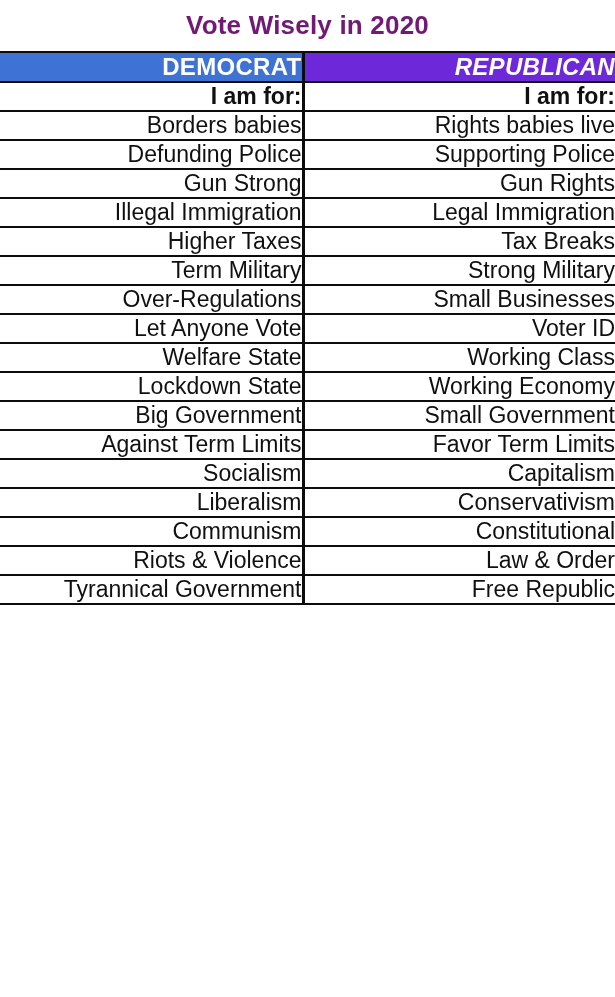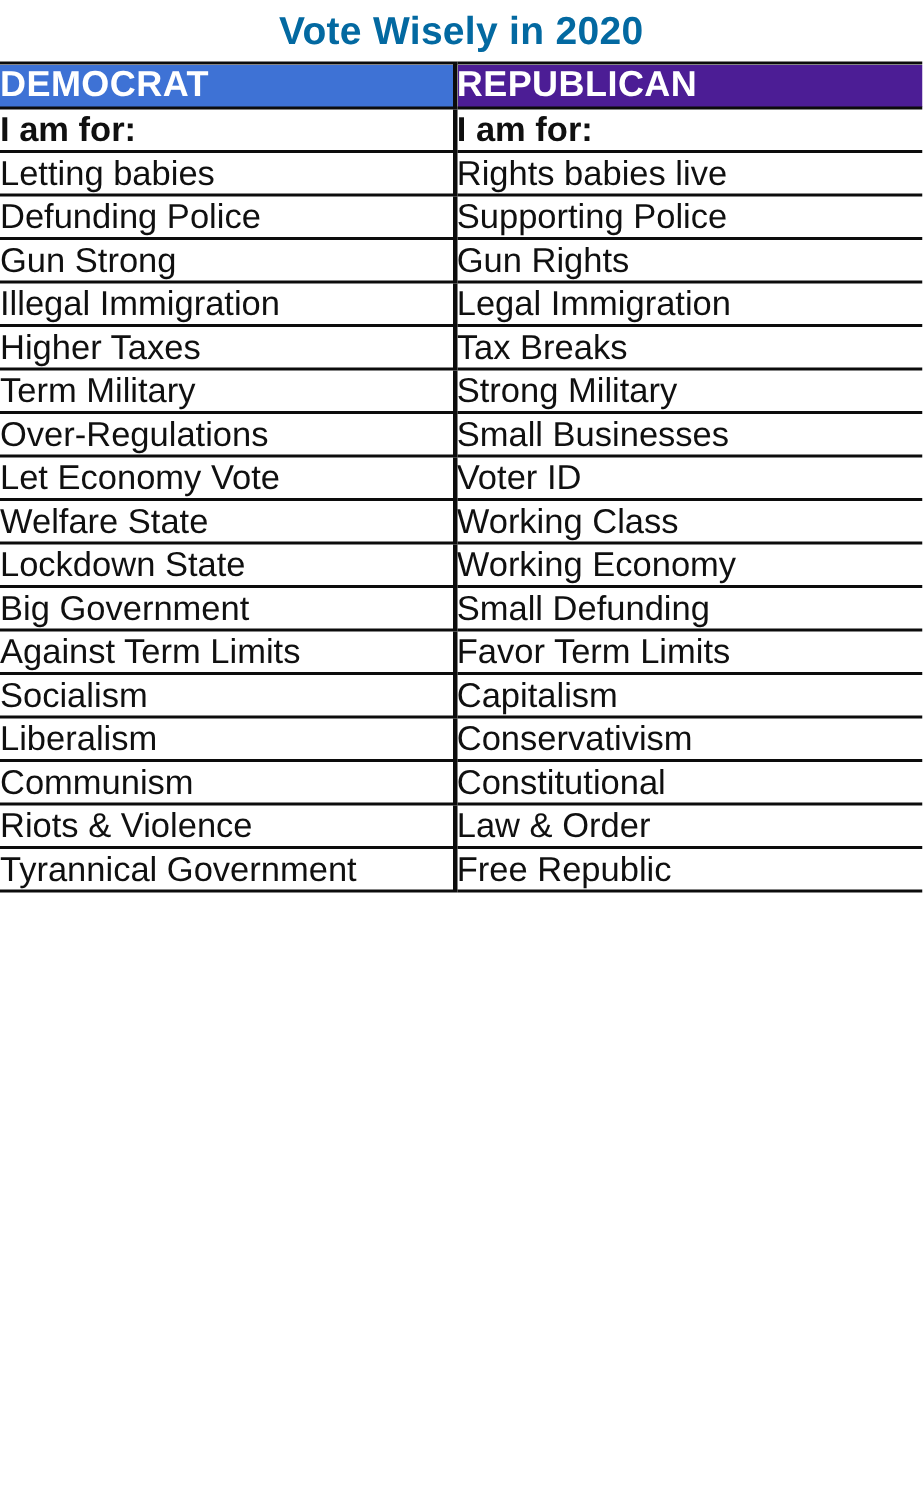--- a/index.html
+++ b/index.html
@@ -4,40 +4,40 @@
 <style>
   * { margin: 0; padding: 0; box-sizing: border-box; }
   html, body {
     width: 615px;
     height: 997px;
     background: #ffffff;
     overflow: hidden;
     font-family: "Liberation Sans", sans-serif;
   }
   .page-title {
-    height: 41px;
+    height: 51px;
     display: flex;
     align-items: center;
     justify-content: center;
     font-size: 26px;
     font-weight: bold;
-    color: #0369a1;
+    color: #701a75;
     letter-spacing: 0.2px;
   }
   table.comparison {
     width: 615px;
     border-collapse: collapse;
     table-layout: fixed;
   }
   .col-dem { width: 303px; }
   .col-rep { width: 312px; }
   th, td {
     height: 29px;
     padding: 0;
-    text-align: left;
+    text-align: right;
     vertical-align: middle;
     border-top: 2.5px solid #0c0c0c;
     border-bottom: 2.5px solid #0c0c0c;
     font-size: 23px;
     color: #101010;
     font-weight: 400;
     white-space: nowrap;
     overflow: hidden;
   }
   th:first-child, td:first-child {
@@ -59,30 +59,30 @@
 <div class="page-title">Vote Wisely in 2020</div>
 
 <table class="comparison">
   <colgroup>
     <col class="col-dem">
     <col class="col-rep">
   </colgroup>
   <thead>
     <tr>
       <th class="party-hdr" style="background-color: rgb(62, 114, 213);">DEMOCRAT</th>
-      <th class="party-hdr" style="background-color: #4c1d95;">REPUBLICAN</th>
+      <th class="party-hdr" style="background-color: #6d28d9; font-style: italic;">REPUBLICAN</th>
     </tr>
     <tr>
       <td class="subheader">I am for:</td>
       <td class="subheader">I am for:</td>
     </tr>
   </thead>
   <tbody>
       <tr>
-    <td>Letting babies</td>
+    <td>Borders babies</td>
     <td>Rights babies live</td>
   </tr>
       <tr>
     <td>Defunding Police</td>
     <td>Supporting Police</td>
   </tr>
       <tr>
     <td>Gun Strong</td>
     <td>Gun Rights</td>
   </tr>
@@ -96,34 +96,34 @@
   </tr>
       <tr>
     <td>Term Military</td>
     <td>Strong Military</td>
   </tr>
       <tr>
     <td>Over-Regulations</td>
     <td>Small Businesses</td>
   </tr>
       <tr>
-    <td>Let Economy Vote</td>
+    <td>Let Anyone Vote</td>
     <td>Voter ID</td>
   </tr>
       <tr>
     <td>Welfare State</td>
     <td>Working Class</td>
   </tr>
       <tr>
     <td>Lockdown State</td>
     <td>Working Economy</td>
   </tr>
       <tr>
     <td>Big Government</td>
-    <td>Small Defunding</td>
+    <td>Small Government</td>
   </tr>
       <tr>
     <td>Against Term Limits</td>
     <td>Favor Term Limits</td>
   </tr>
       <tr>
     <td>Socialism</td>
     <td>Capitalism</td>
   </tr>
       <tr>

